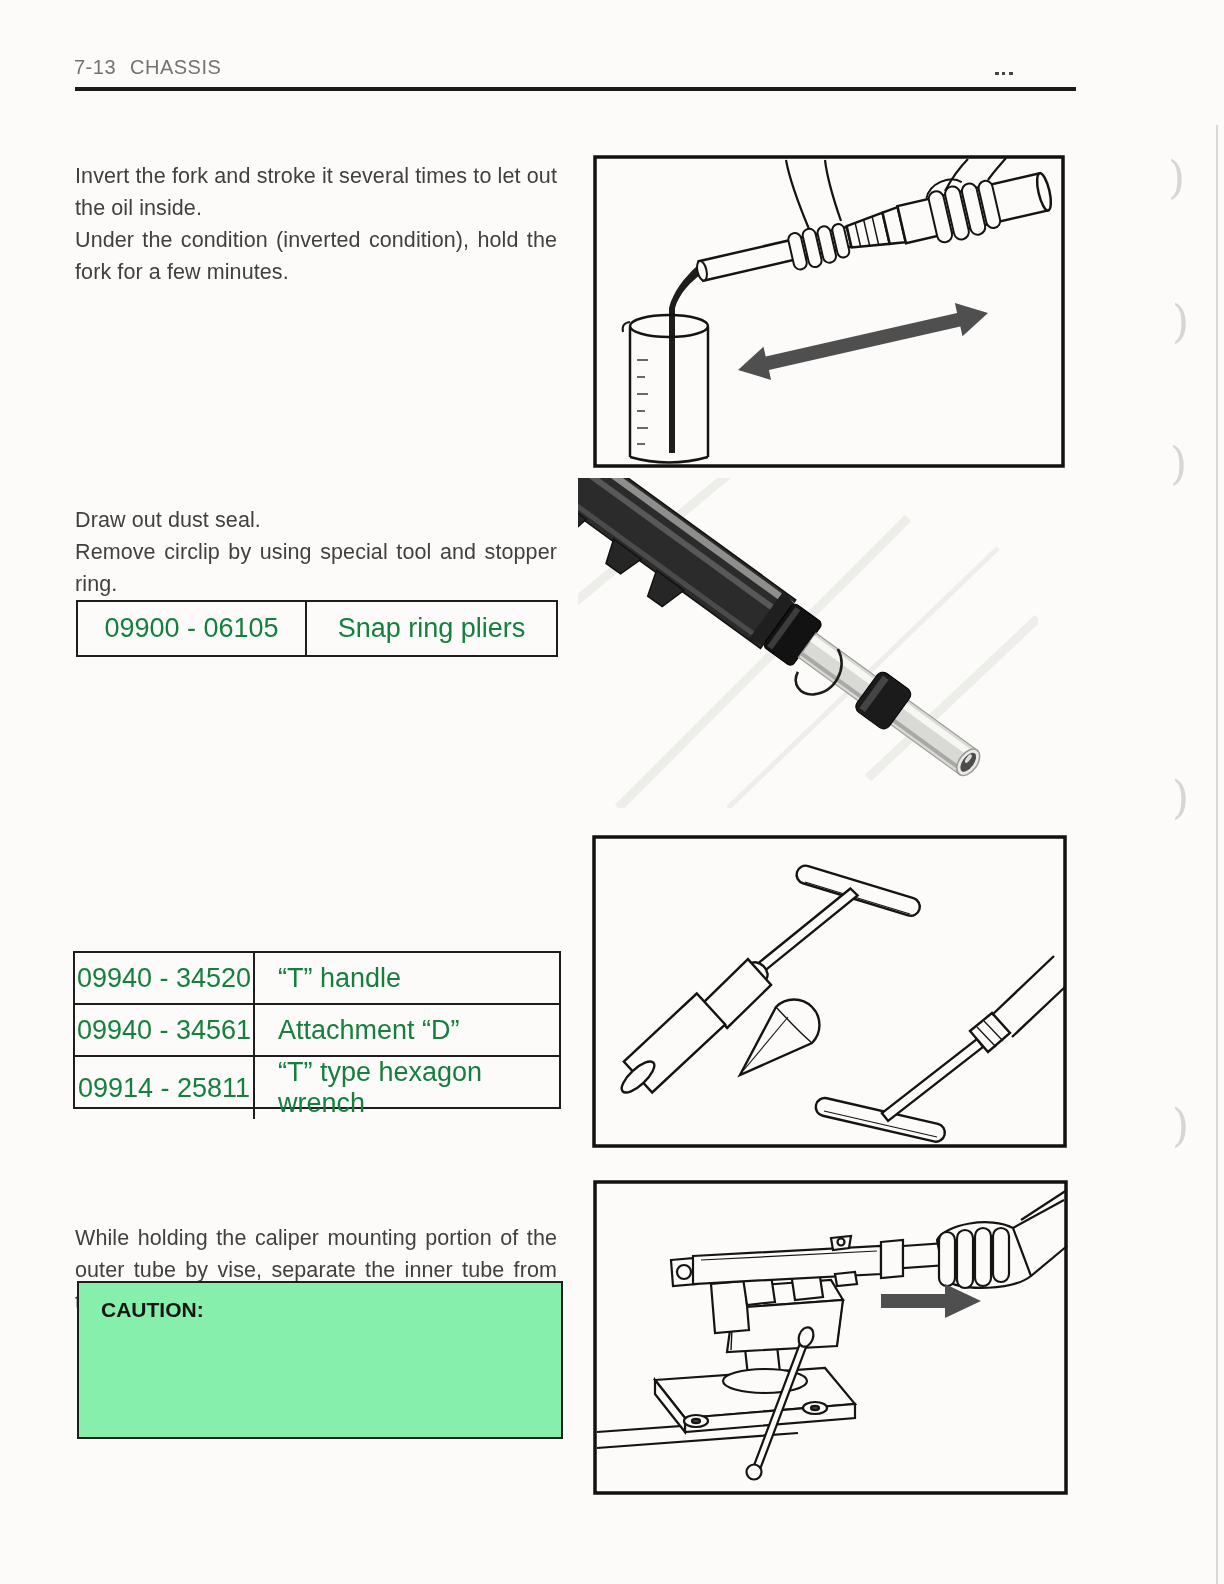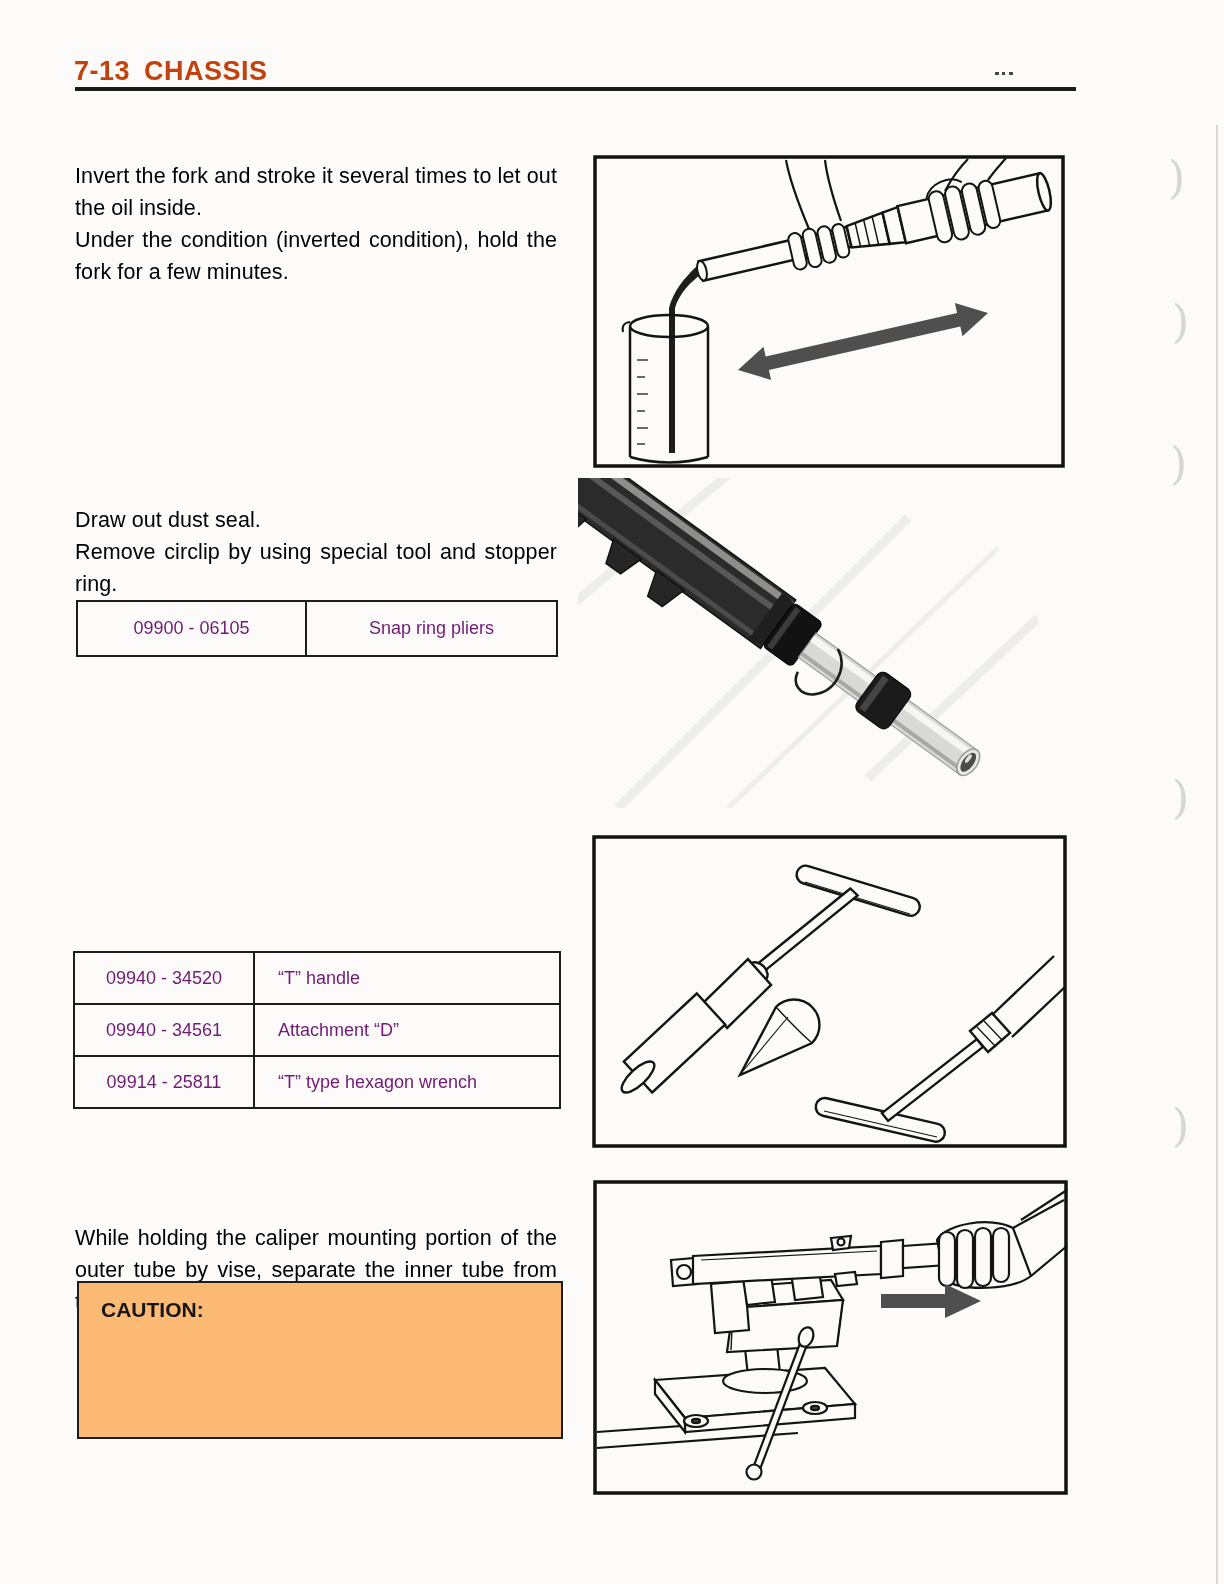--- a/index.html
+++ b/index.html
@@ -4,46 +4,46 @@
 <style>
   html,body { margin:0; padding:0; }
   body { font-family: "Liberation Sans", sans-serif; background:#e9e9e7; }
   .page {
     position:relative; width:1224px; height:1584px; margin:0 auto;
     background:#fcfbf9; overflow:hidden; color:#222;
   }
   .abs { position:absolute; }
 
   
-  .hdr { left:74px; top:56px; font-size:27px; font-weight:bold; color:#c2410c;
+  .hdr { left:74px; top:56px; font-size:20px; font-weight:normal; color:#737373;
          letter-spacing:0.5px; white-space:nowrap; }
   .hdr .sec { margin-right:14px; }
   .rule { left:75px; top:87px; width:1001px; height:4px; background:#1b1b1b; }
   .specks { left:995px; top:72px; width:18px; height:4px;
             border-top:3px dotted #444; }
 
   
-  .para { width:482px; font-size:21.5px; line-height:32px; color:#000000;
+  .para { width:482px; font-size:21.5px; line-height:32px; color:#404040;
           text-align:justify; text-align-last:left; white-space:pre-line;
           letter-spacing:0.1px; }
 
   
   .ttable { border:2.5px solid #1d1d1d; background:#fcfbf9; }
   .trow { display:grid; }
   .t1 .trow { grid-template-columns:229px 1fr; height:53px; }
   .t2 .trow { grid-template-columns:180px 1fr; height:50px; border-top:2px solid #1d1d1d; }
   .t2 .trow:first-child { border-top:none; }
-  .tcell { display:flex; align-items:center; font-size:18px; color:#701a75; }
+  .tcell { display:flex; align-items:center; font-size:27px; color:#15803d; }
   .tcode { justify-content:center; border-right:2px solid #1d1d1d; }
   .t1 .tname { justify-content:center; }
   .t2 .tname { padding-left:23px; }
 
   
   .caution { border:2.5px solid #1d1d1d; width:486px; height:158px;
-             box-sizing:border-box; padding:12px 20px 0 22px; background:#fdba74; }
+             box-sizing:border-box; padding:12px 20px 0 22px; background:#86efac; }
   .caution .ct { font-size:21px; font-weight:bold; color:#161616; line-height:30px; }
   .caution .cb { font-size:21px; font-weight:bold; color:#161616; line-height:30px;
                  text-align:justify; text-align-last:left; }
 
   
   .fig { background:#fcfbf9; }
   .fig svg, .photo svg { display:block; }
 
   
   .curl { color:#d7d6d2; font-size:44px; font-family:"DejaVu Serif", serif;

